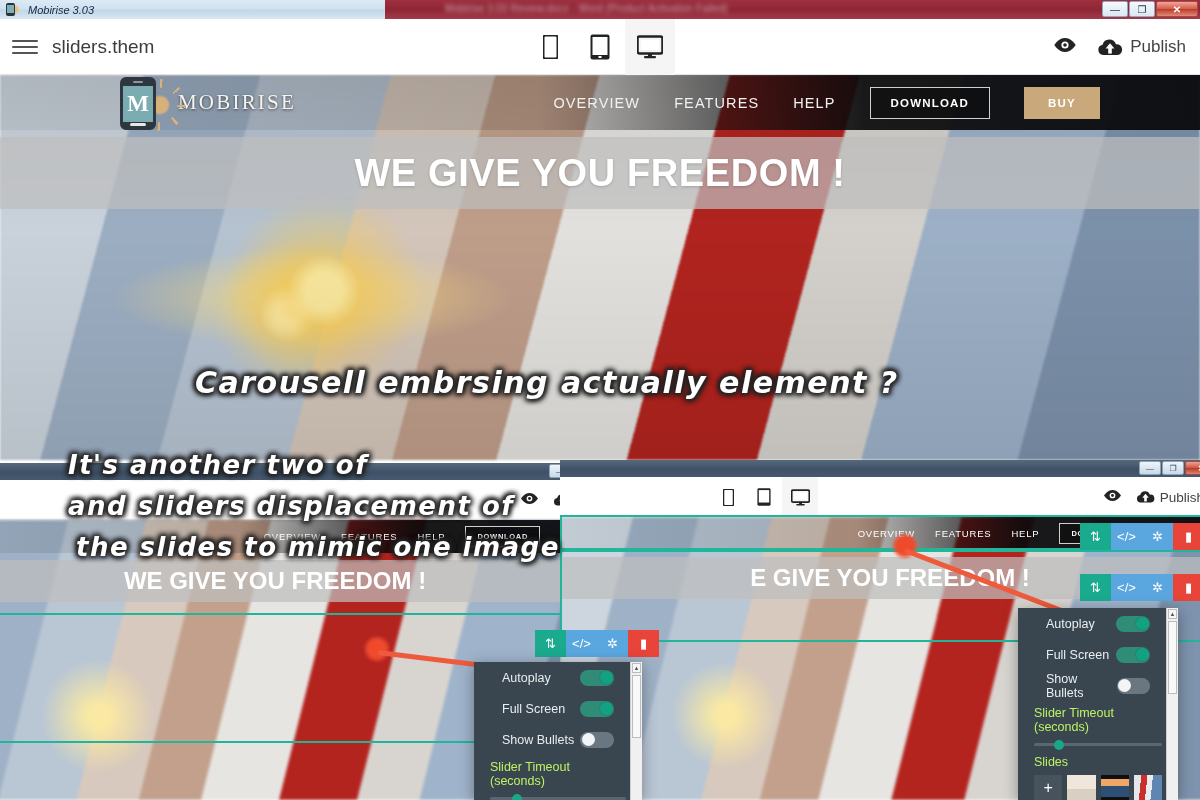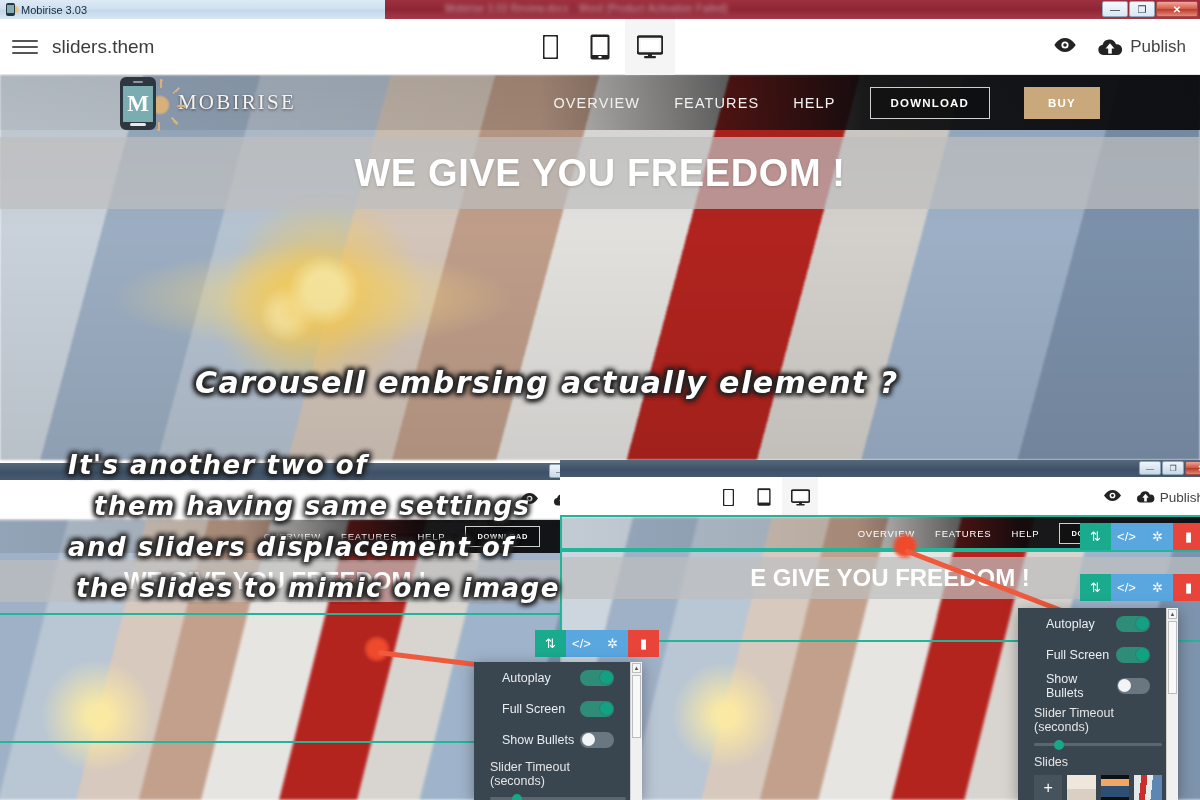--- a/index.html
+++ b/index.html
@@ -22,21 +22,21 @@
     background: linear-gradient(to bottom,#9e303f 0%,#8e2636 50%,#a33a49 100%);
   }
   .tb-behind-title {
     position: absolute; left: 60px; top: 3px;
     font-size: 10px; color: rgba(255,255,255,.55);
     filter: blur(2.1px); white-space: nowrap; letter-spacing: .2px;
   }
   .tb-front {
     position: absolute; left: 0; top: 0; width: 385px; height: 19px;
     background: linear-gradient(to bottom,#dceaf5 0%,#cfe1f0 45%,#c2d7e9 55%,#d7e7f4 100%);
-    display: flex; align-items: center; gap: 3px; padding-left: 5px;
+    display: flex; align-items: center; gap: 10px; padding-left: 5px; font-style: italic;
   }
   .tb-appicon { width: 13px; height: 13px; position: relative; }
   .tb-appicon .ph {
     position: absolute; left: 1px; top: 0; width: 9px; height: 13px;
     background: #2b3340; border-radius: 2px;
   }
   .tb-appicon .ph:after {
     content:""; position:absolute; left:1px; top:2px; width:7px; height:8px; background:#7fb0b5;
   }
   .tb-appicon .sun {
@@ -239,21 +239,21 @@
   }
   .settings .row { display:flex; align-items:center; justify-content:space-between;
     padding:0 28px; height:31px; }
   .settings .label { font-size:12.5px; color:#e9eef1; }
   .toggle { width:34px; height:16px; border-radius:9px; position:relative; }
   .toggle.on { background:#2f8d77; }
   .toggle.off { background:#6b7780; }
   .toggle .knob { position:absolute; top:1.5px; width:13px; height:13px; border-radius:50%; }
   .toggle.on .knob { right:1.5px; background:#13a184; box-shadow:0 0 0 1px rgba(0,0,0,.08); }
   .toggle.off .knob { left:1.5px; background:#f2f4f5; }
-  .sec-label { padding:5px 16px 2px; font-size:12.5px; color:#e5e5e5; }
+  .sec-label { padding:5px 16px 2px; font-size:12.5px; color:#bef264; }
   .slider { margin:7px 16px 4px; height:3px; background:#5b6770; border-radius:2px; position:relative; }
   .slider .handle { position:absolute; left:16%; top:-3.5px; width:10px; height:10px;
     border-radius:50%; background:#17a88a; }
   .slides-row { display:flex; gap:5px; padding:4px 16px 0; }
   .slide-add { width:35px; height:26px; background:#46525c; color:#fff; font-size:16px;
     display:flex; align-items:center; justify-content:center; }
   .slide-thumb { width:35px; height:26px; }
   .th1 { background: linear-gradient(to bottom,#efe7dc 0 55%, #d9cfc2 55% 100%); }
   .th2 { background: linear-gradient(to bottom,#101010 0 14%, #f0a765 14% 42%, #2e4f74 42% 86%, #101010 86% 100%); }
   .th3 { background: linear-gradient(96deg,#e4e7ea 0 24%, #c9302c 24% 44%, #e9ecee 44% 62%, #5f86b3 62% 100%); }
@@ -583,18 +583,17 @@
     </div>
 
     <div class="vscroll">
       <div class="vcap" style="top:1px;">▲</div>
       <div class="vthumb" style="top:13px; height:38%;"></div>
     </div>
   </div>
 
   <div class="hand anno2">
     <div>It's another two of</div>
-    <div style="margin-left:26px;">them having same settings</div>
     <div>and sliders displacement of</div>
     <div style="margin-left:8px;">the slides to mimic one image</div>
   </div>
 
 </div>
 
 </body></html>

